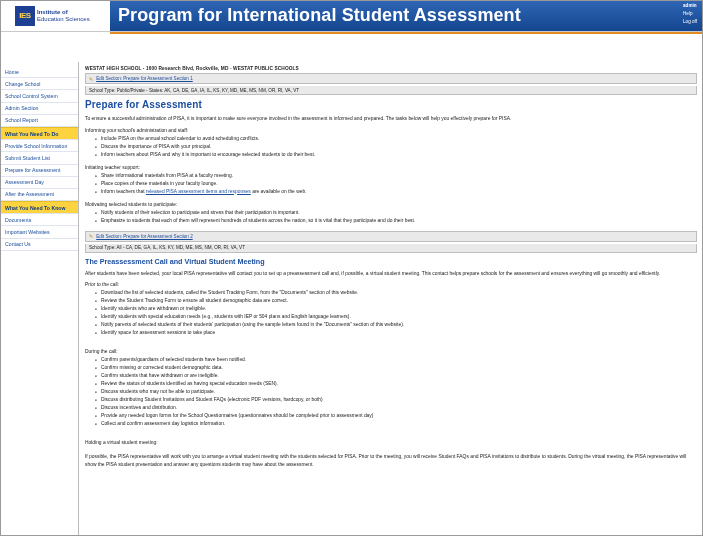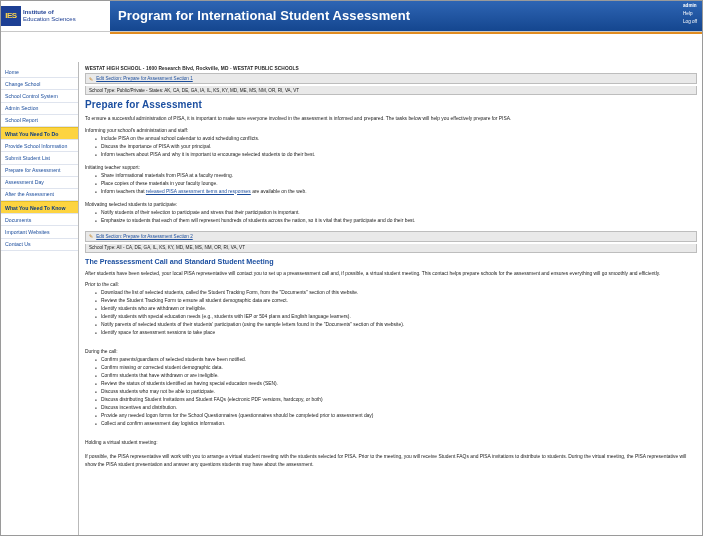--- a/index.html
+++ b/index.html
@@ -22,21 +22,21 @@
   .header {
     display: flex;
     height: 32px;
     border-bottom: 1px solid #c8c8c8;
   }
   .ies-logo {
     width: 110px;
     background: #ffffff;
     display: flex;
     align-items: center;
-    padding-left: 1px;
+    padding-left: 15px;
     gap: 2px;
     border-right: 1px solid #ffffff;
   }
   .ies-mark {
     width: 20px; height: 20px;
     background: #1d3f94;
     color: #ffd64d;
     font-size: 8px;
     font-weight: bold;
     display: flex; align-items: center; justify-content: center;
@@ -53,21 +53,21 @@
     flex: 1;
     background: #1b4f9c;
     background: linear-gradient(180deg,#2f66b5 0%, #14468f 100%);
     display: flex;
     align-items: center;
     padding-left: 8px;
     position: relative;
   }
   .title-bar .title {
     color: #ffffff;
-    font-size: 13px;
+    font-size: 18px;
     font-weight: bold;
     letter-spacing: 0.1px;
   }
   .acct-box {
     position: absolute;
     right: 6px;
     top: 2px;
     color: #ffffff;
     font-size: 4.6px;
     line-height: 8px;
@@ -300,21 +300,21 @@
         <li>Notify students of their selection to participate and stress that their participation is important.</li>
         <li>Emphasize to students that each of them will represent hundreds of students across the nation, so it is vital that they participate and do their best.</li>
       </ul>
 
       <div class="edit-bar">
         <span class="pencil">✎</span>
         <a>Edit Section: Prepare for Assessment Section 2</a>
       </div>
       <div class="schooltype">School Type: All - CA, DE, GA, IL, KS, KY, MD, ME, MS, NM, OR, RI, VA, VT</div>
 
-      <h3 class="sub-title">The Preassessment Call and Standard Student Meeting</h3>
+      <h3 class="sub-title">The Preassessment Call and Virtual Student Meeting</h3>
       <p class="para">After students have been selected, your local PISA representative will contact you to set up a preassessment call and, if possible, a virtual student meeting. This contact helps prepare schools for the assessment and ensures everything will go smoothly and efficiently.</p>
 
       <p class="lead">Prior to the call:</p>
       <ul class="bul">
         <li>Download the list of selected students, called the Student Tracking Form, from the "Documents" section of this website.</li>
         <li>Review the Student Tracking Form to ensure all student demographic data are correct.</li>
         <li>Identify students who are withdrawn or ineligible.</li>
         <li>Identify students with special education needs (e.g., students with IEP or 504 plans and English language learners).</li>
         <li>Notify parents of selected students of their students' participation (using the sample letters found in the "Documents" section of this website).</li>
         <li>Identify space for assessment sessions to take place</li>

